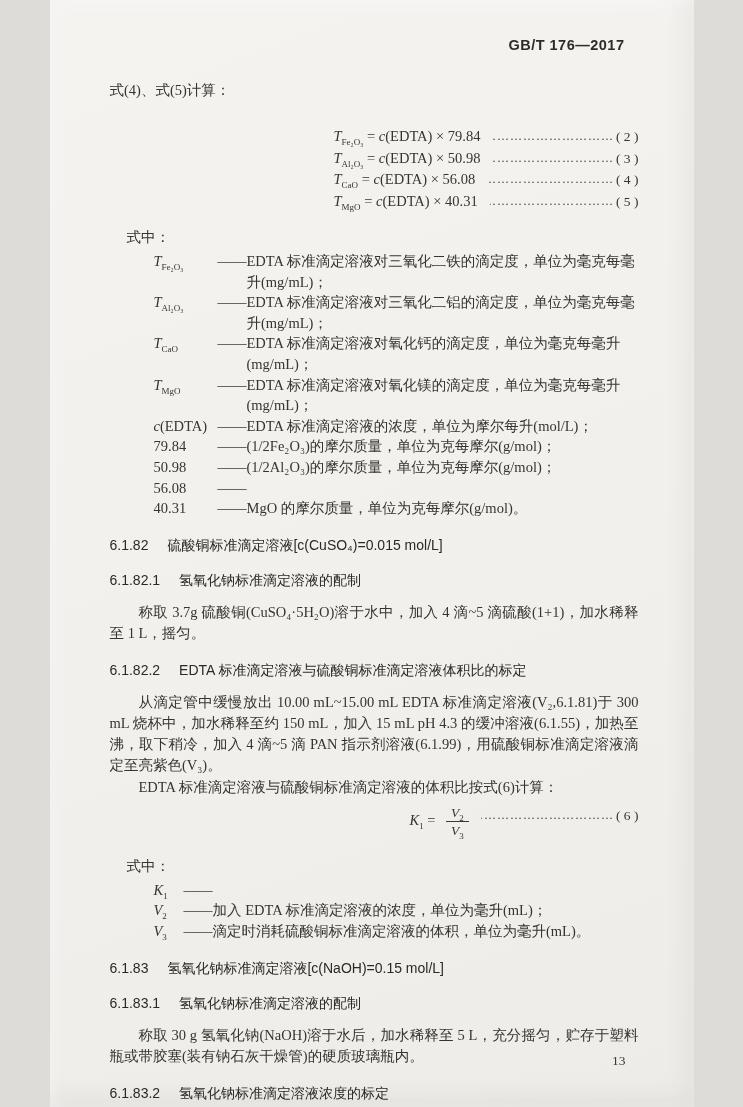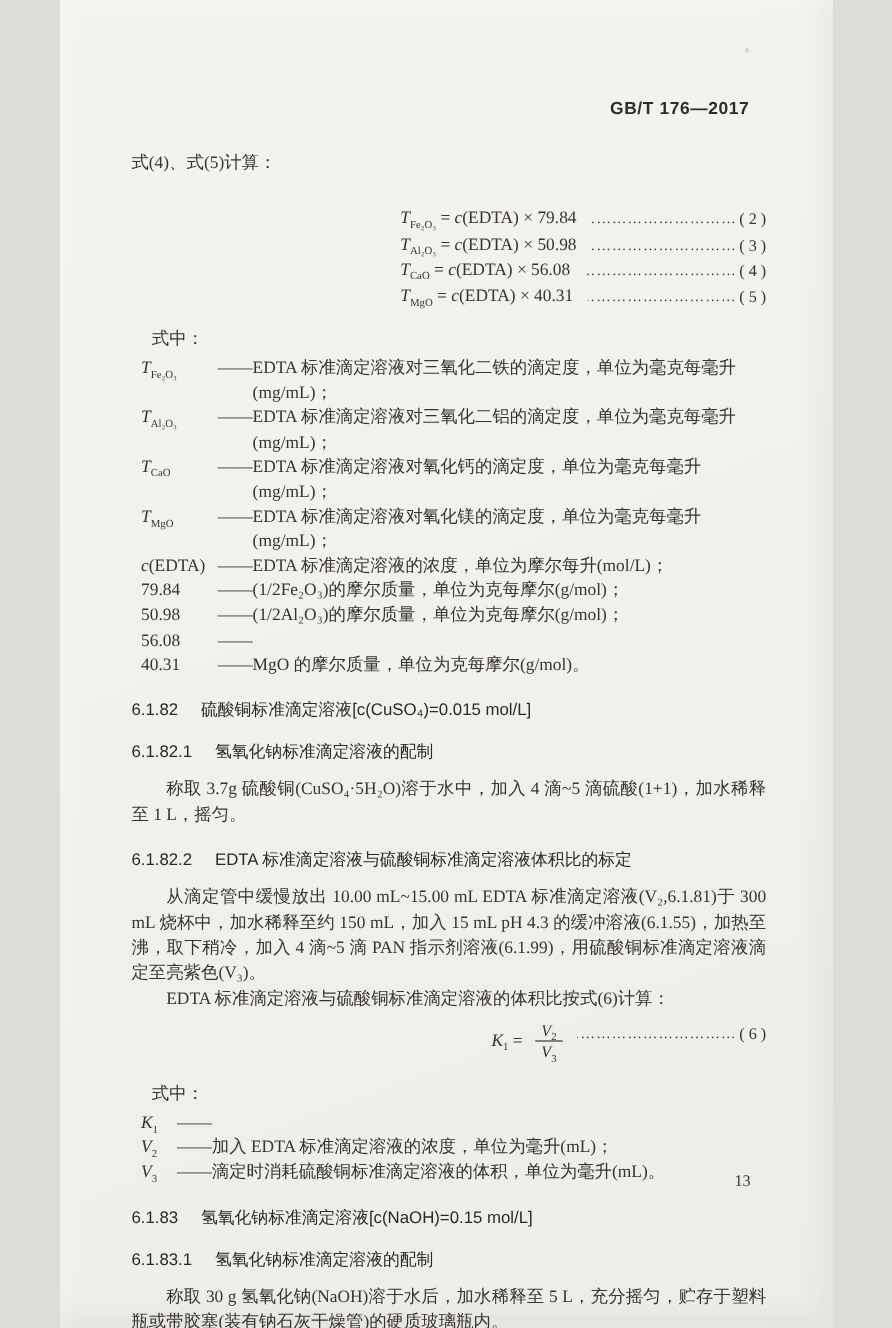--- a/index.html
+++ b/index.html
@@ -1,21 +1,21 @@
 <!DOCTYPE html>
 <html><head>
 <meta charset="utf-8">
 <style>
   html,body{margin:0;padding:0;background:#dddcd8;}
   .page{
     position:relative;
     width:644px;height:1107px;
     margin:0 auto;
     box-sizing:border-box;
-    padding:84px 55px 0 60px;
+    padding:38px 55px 0 60px;
     background:linear-gradient(160deg,#f4f3f0 0%,#f1f0ed 55%,#edecE8 100%);
     box-shadow:inset -8px -10px 24px rgba(60,55,45,0.06), inset 4px 4px 14px rgba(255,255,255,0.5);
     font-family:"Liberation Serif","DejaVu Serif",serif;
     font-size:14.5px;
     color:#37342f;
     line-height:21px;
   }
   .hdr{
     text-align:right;
     margin-right:14px;
@@ -32,21 +32,21 @@
   .eq-block{margin-top:25px;}
   .eq-row{display:flex;align-items:flex-start;height:21.5px;padding-left:224px;}
   .eq-math{white-space:nowrap;}
   .leader{
     flex:1;overflow:hidden;white-space:nowrap;direction:rtl;
     font-size:12px;letter-spacing:1px;color:#3c3a35;
     margin:0 2px 0 12px;
   }
   .eq-num{white-space:nowrap;font-size:13.5px;color:#35332e;}
   .where{margin:15px 0 0 17px;}
-  .def-list{margin-top:3px;}
+  .def-list{margin-top:3px;margin-left:36px;}
   .def-row{display:flex;line-height:20.6px;}
   .def-row .term{width:64px;margin-left:8px;white-space:nowrap;flex:none;}
   .def-row .dash{white-space:pre;flex:none;}
   .def-row .desc{flex:1;}
   .def-list.tight .term{width:auto;min-width:30px;}
   .h3,.h4{
     display:flex;gap:19px;align-items:baseline;
     font-family:"Liberation Sans","DejaVu Sans",sans-serif;
     font-weight:400;font-size:14px;color:#2b2925;
     margin:17px 0 0 0;line-height:18px;
@@ -54,21 +54,21 @@
   .para{margin:13px 0 0 0;text-indent:2em;text-align:justify;}
   .para.cont{margin-top:1px;}
   .frac-row{margin-top:7px;padding-left:300px;height:42px;}
   .frac{
     display:inline-block;vertical-align:middle;text-align:center;
     font-size:13.5px;line-height:1.15;margin-left:7px;
   }
   .frac .top{display:block;border-bottom:1px solid #3c3a35;padding:0 5px 1px;}
   .frac .bot{display:block;padding-top:1px;}
   .pageno{
-    position:absolute;top:973px;right:68px;
+    position:absolute;top:1050px;right:68px;
     font-size:13.5px;color:#3a3833;
   }
   .speck{position:absolute;background:rgba(90,85,75,0.18);border-radius:50%;}
 </style>
 </head>
 <body>
 
 <div class="page">
 
   <div class="hdr">

